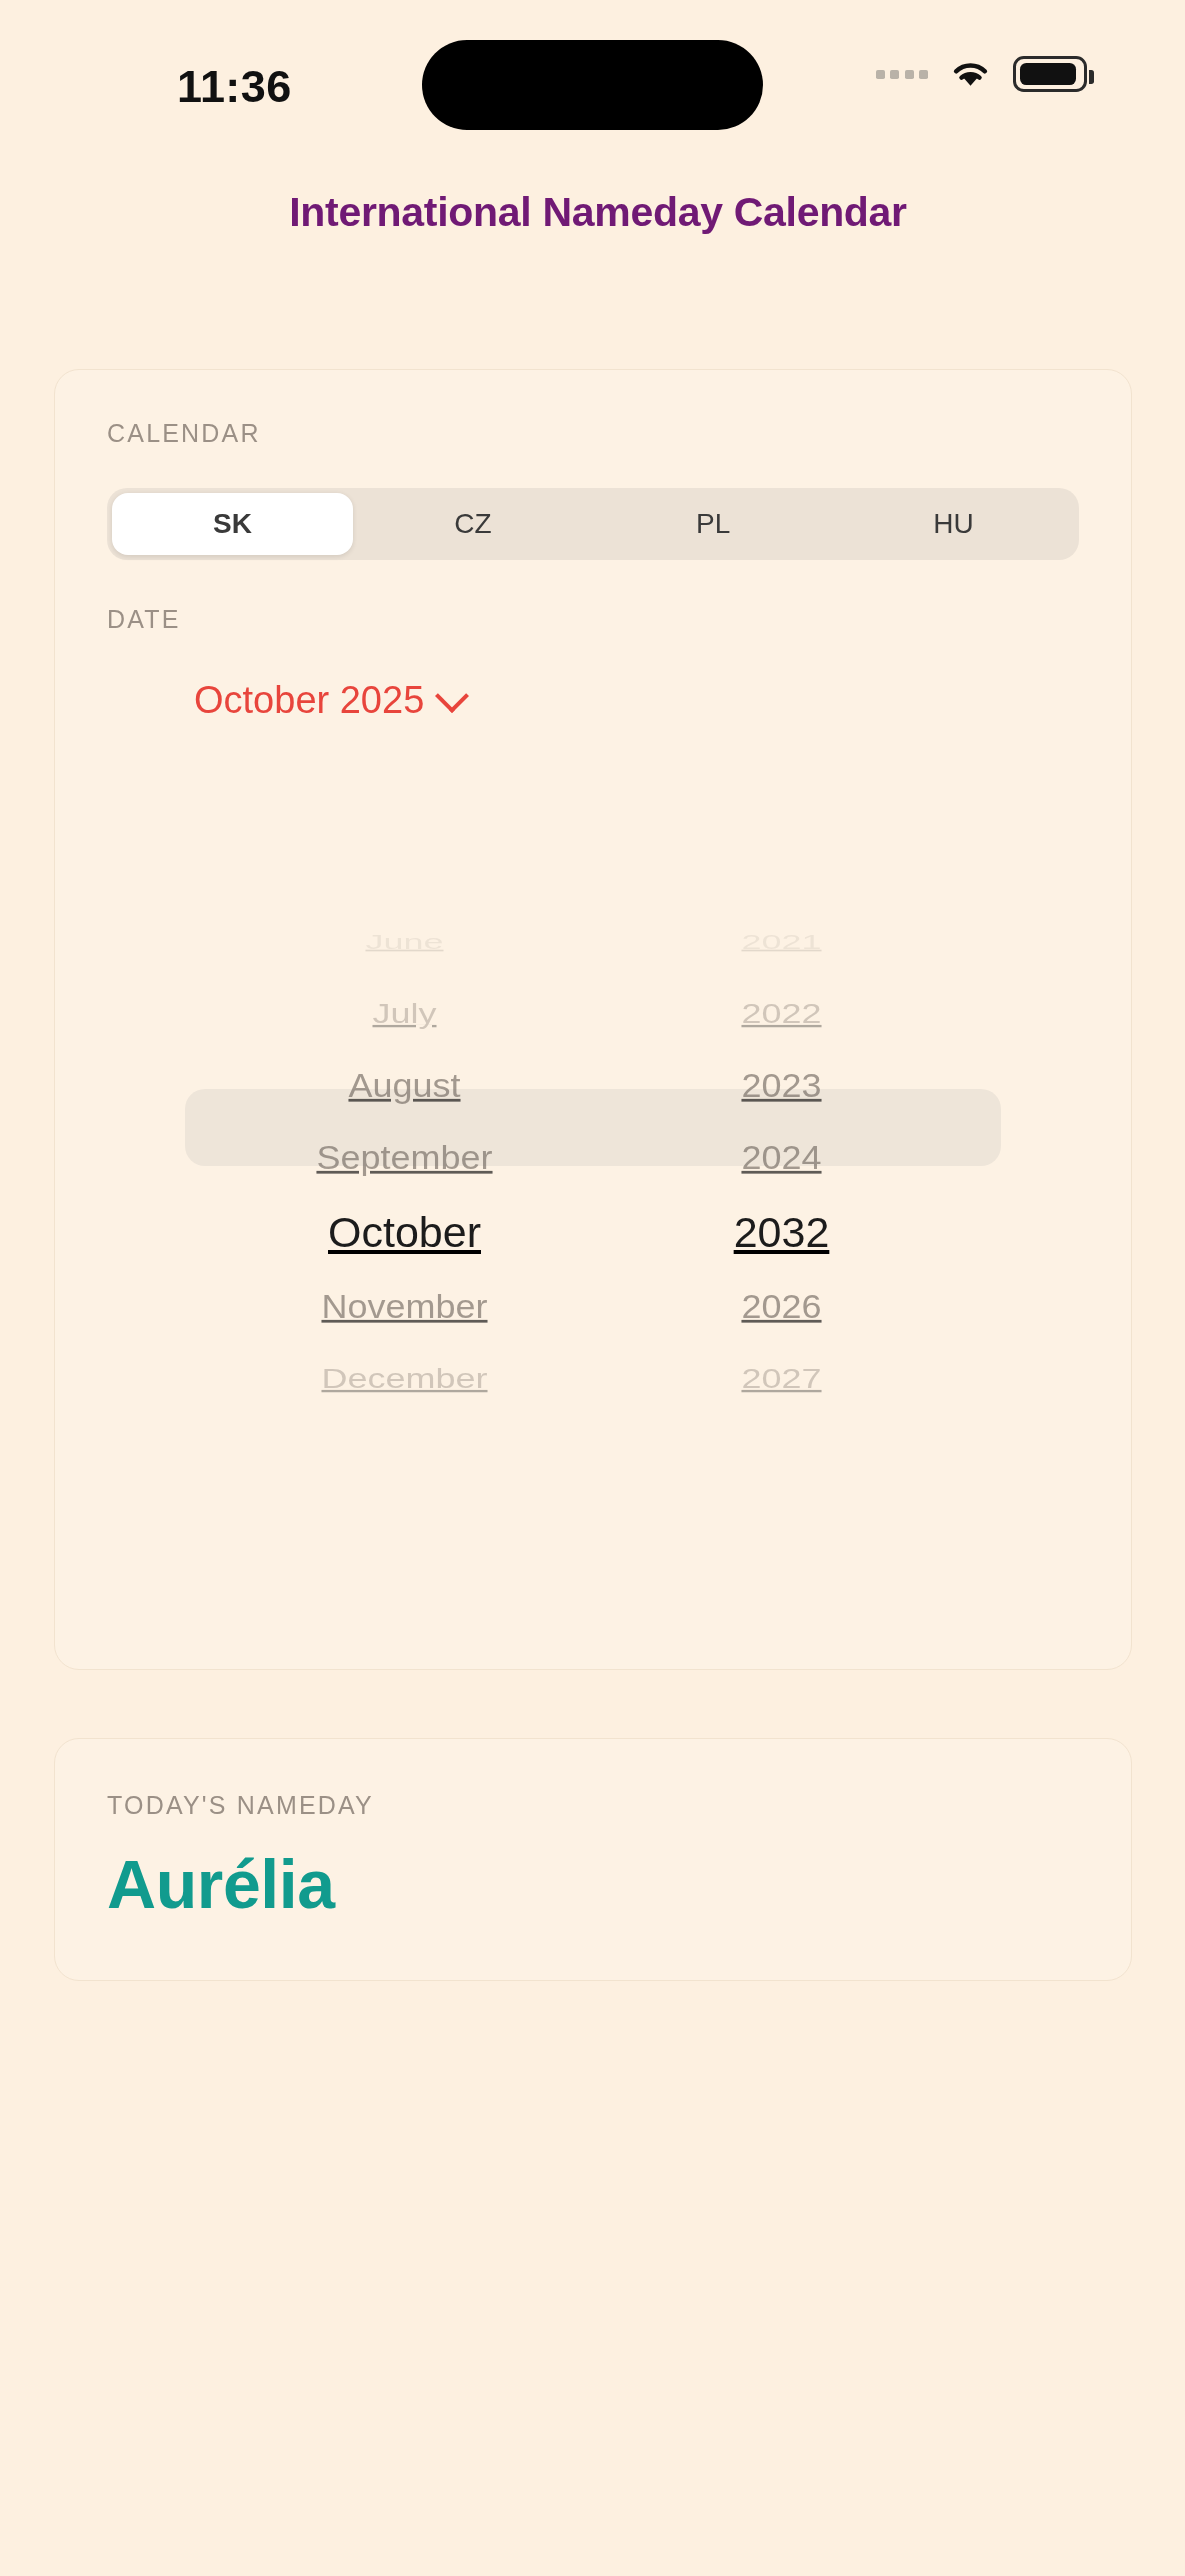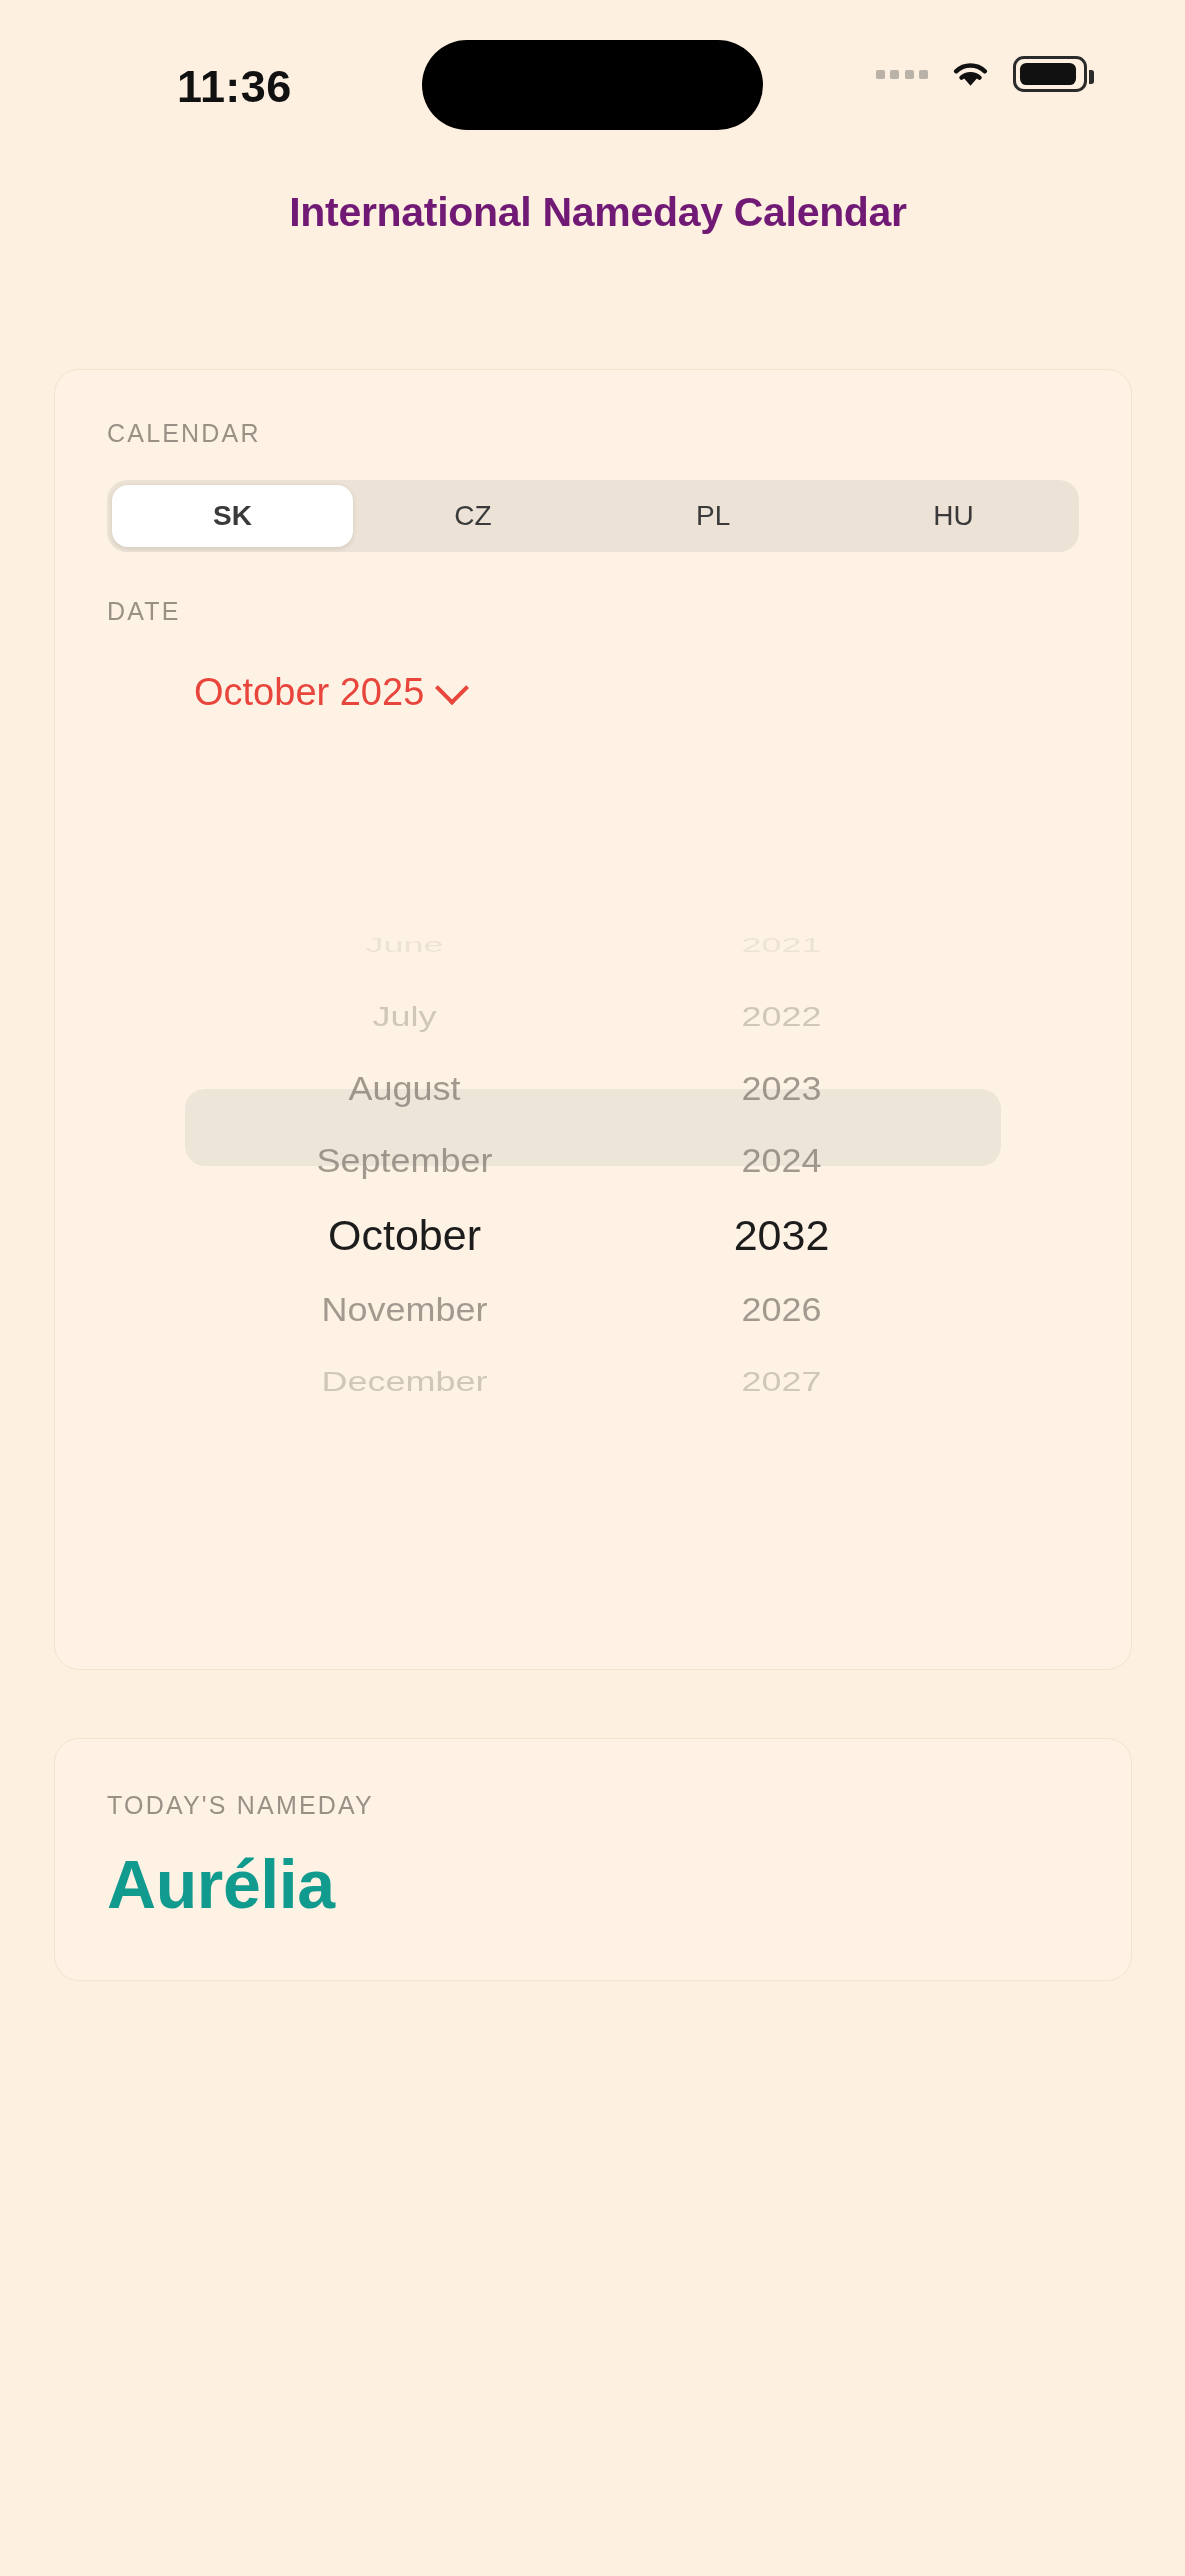--- a/index.html
+++ b/index.html
@@ -105,21 +105,21 @@
     font-size: 25px;
     letter-spacing: 2.2px;
     color: #9b9086;
     text-transform: uppercase;
     font-weight: 400;
     padding-left: 52px;
   }
 
   
   .segmented {
-    margin: 32px 52px 0 52px;
+    margin: 40px 52px 0 52px;
     background: #ece2d6;
     border-radius: 20px;
     height: 72px;
     display: flex;
     padding: 5.4px;
     position: relative;
   }
   .seg {
     flex: 1;
     display: flex;
@@ -188,23 +188,24 @@
     width: 296px;
     position: relative;
     text-align: center;
   }
   .wheel.months { text-align: center; }
   .wheel.years { text-align: center; }
   .picker-cols {
     position: relative;
     display: flex;
     gap: 81px;
-    align-items: flex-start;
+    align-items: center;
     justify-content: center;
     width: 100%;
+    text-decoration: underline;
   }
   .wheel-item {
     font-size: 36px;
     color: #6d645c;
     line-height: 72px;
     height: 72px;
     white-space: nowrap;
     overflow: hidden;
   }
   .wheel-item.d3 { opacity: 0.10; transform: scaleY(0.55); }

